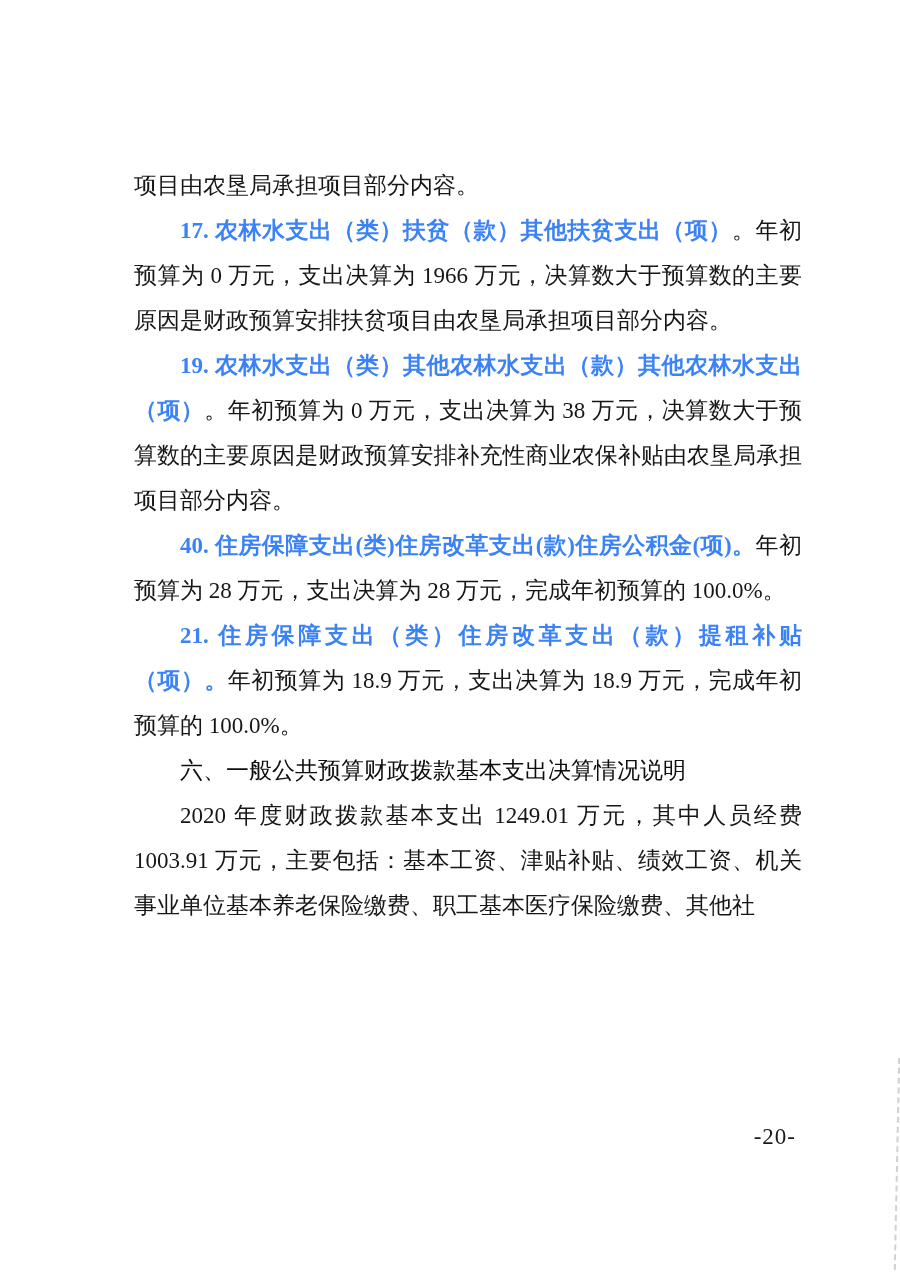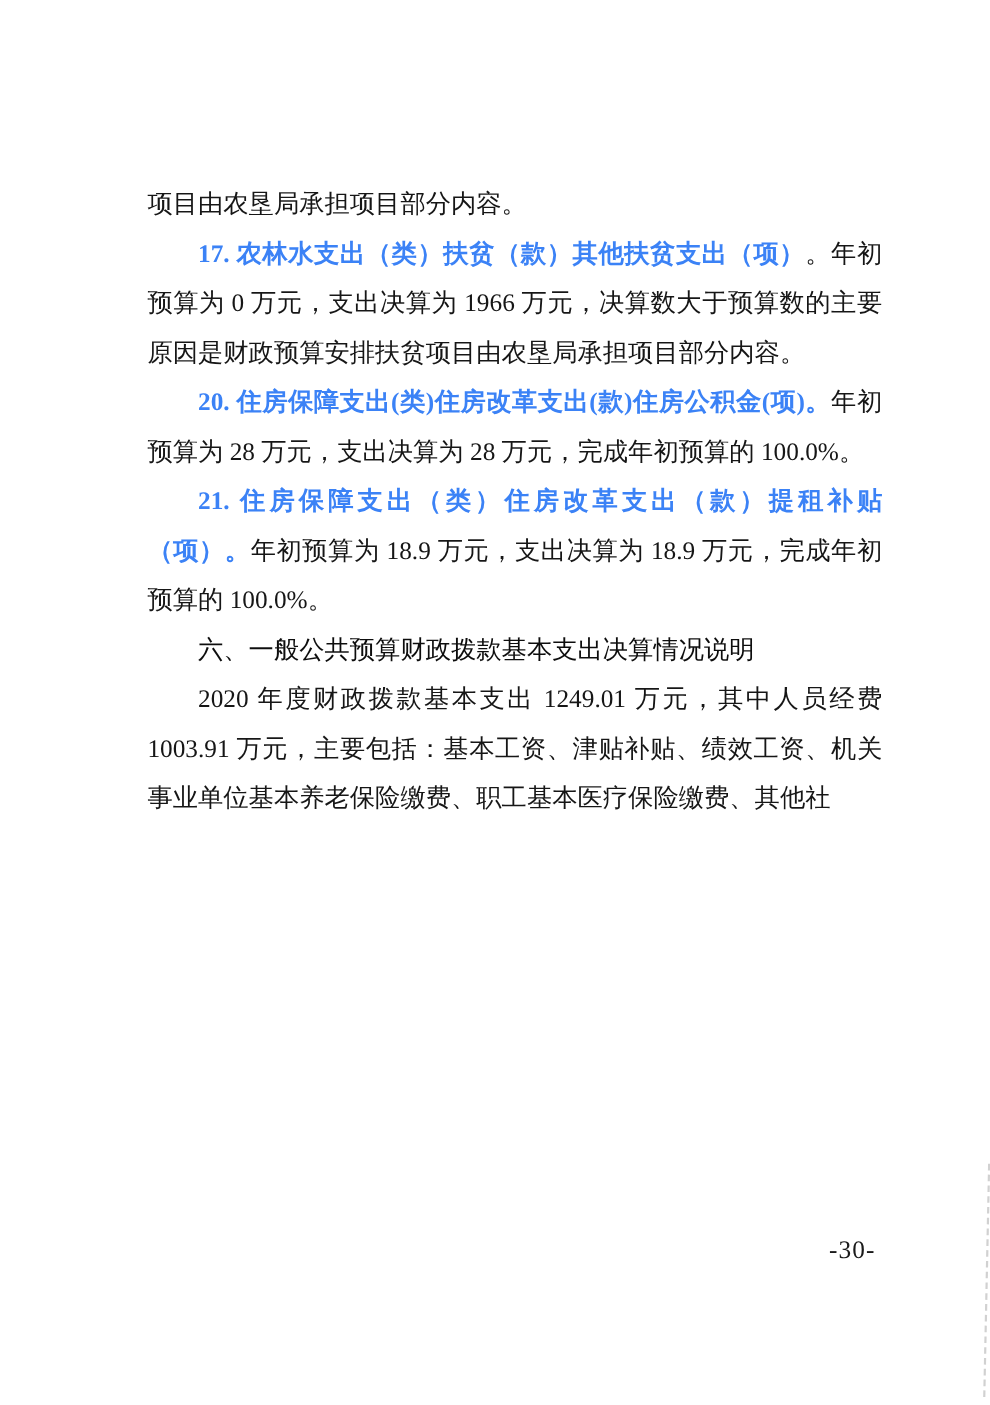--- a/index.html
+++ b/index.html
@@ -78,28 +78,29 @@
 
 <div class="page">
 
   <div class="text-block">
 
     <p class="continuation">项目由农垦局承担项目部分内容。</p>
 
     <p class="item"><span class="lead">17. 农林水支出（类）扶贫（款）其他扶贫支出（项）</span><span>。年初预算为 0 万元，支出决算为 1966 万元，决算数大于预算数的主要原因是财政预算安排扶贫项目由农垦局承担项目部分内容。</span></p>
 
 
+    <p class="item"><span class="lead">19. 农林水支出（类）其他农林水支出（款）其他农林水支出（项）</span><span>。年初预算为 0 万元，支出决算为 38 万元，决算数大于预算数的主要原因是财政预算安排补充性商业农保补贴由农垦局承担项目部分内容。</span></p>
 
-    <p class="item"><span class="lead">20. 住房保障支出(类)住房改革支出(款)住房公积金(项)。</span><span>年初预算为 28 万元，支出决算为 28 万元，完成年初预算的 100.0%。</span></p>
+    <p class="item"><span class="lead">40. 住房保障支出(类)住房改革支出(款)住房公积金(项)。</span><span>年初预算为 28 万元，支出决算为 28 万元，完成年初预算的 100.0%。</span></p>
 
     <p class="item"><span class="lead">21. 住房保障支出（类）住房改革支出（款）提租补贴（项）。</span><span>年初预算为 18.9 万元，支出决算为 18.9 万元，完成年初预算的 100.0%。</span></p>
 
     <p class="section-heading">六、一般公共预算财政拨款基本支出决算情况说明</p>
 
     <p class="plain">2020 年度财政拨款基本支出 1249.01 万元，其中人员经费 1003.91 万元，主要包括：基本工资、津贴补贴、绩效工资、机关事业单位基本养老保险缴费、职工基本医疗保险缴费、其他社</p>
 
   </div>
 
-  <div class="page-number">-30-</div>
+  <div class="page-number">-20-</div>
 
   <div class="scan-artifact"></div>
 
 </div>
 
 </body></html>

